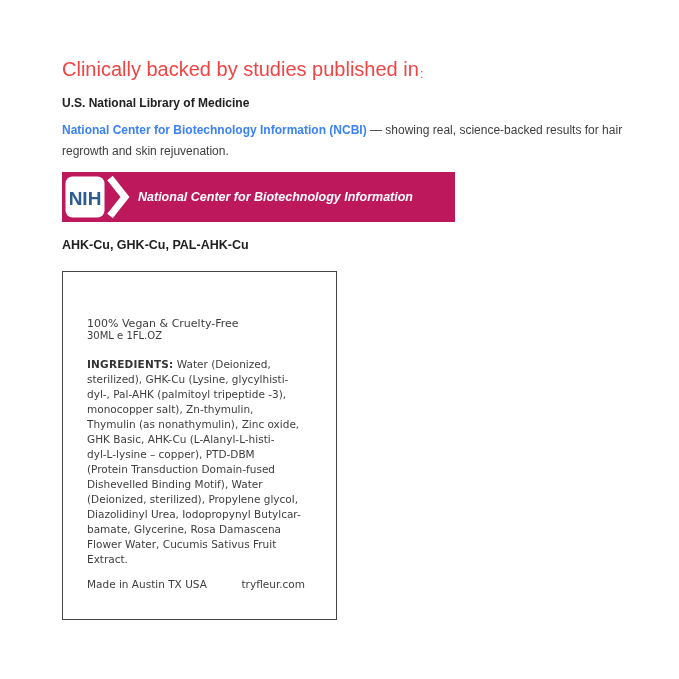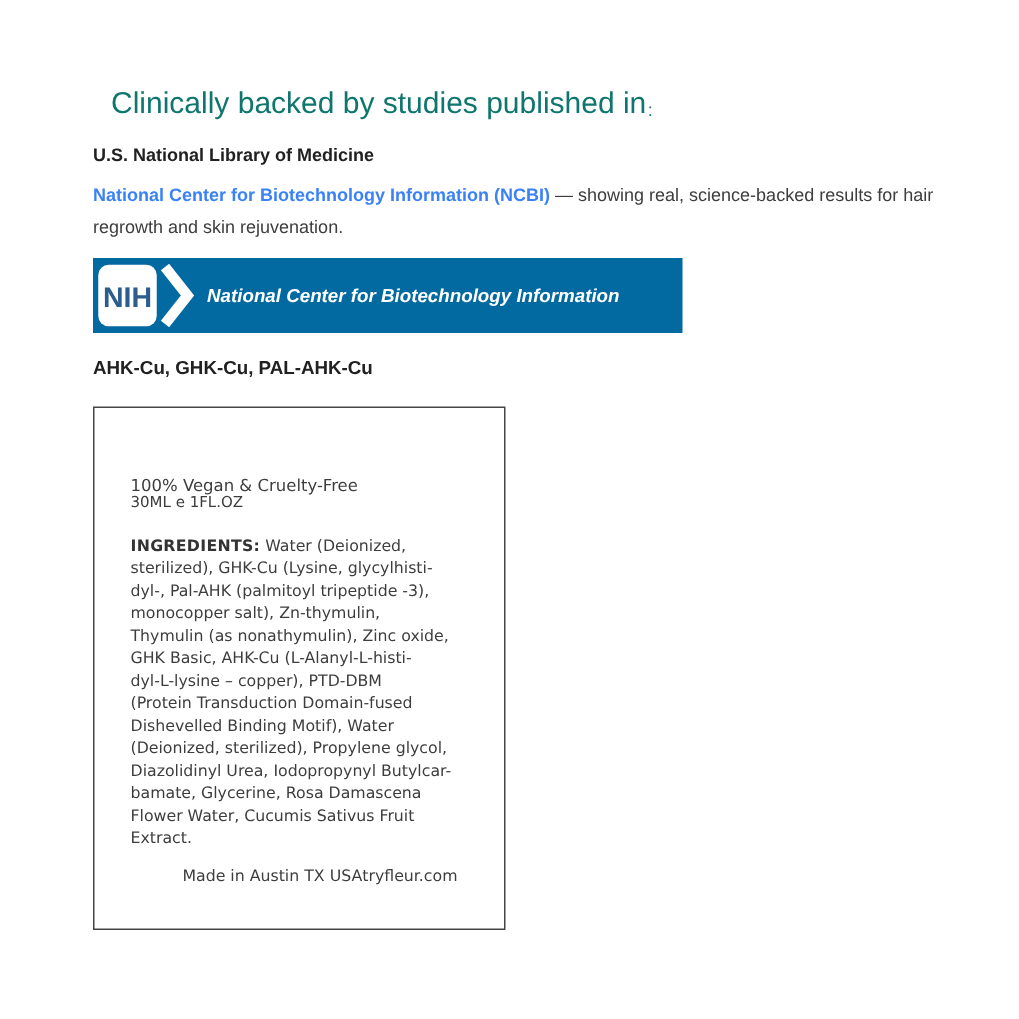--- a/index.html
+++ b/index.html
@@ -3,21 +3,21 @@
 <meta charset="utf-8">
 <style>
   html,body { margin:0; padding:0; background:#ffffff; }
   body {
     width:679px; height:679px; position:relative; overflow:hidden;
     font-family:"Liberation Sans", sans-serif;
   }
   .abs { position:absolute; }
 
   
-  #heading { left:74px; top:58px; font-size:20px; color:#0f766e; white-space:nowrap; }
+  #heading { left:62px; top:58px; font-size:20px; color:#ef4444; white-space:nowrap; }
   #heading .colon { font-size:12px; position:relative; top:2px; margin-left:1px; }
   #org1 { left:62px; top:96px; font-size:12px; font-weight:bold; color:#212121; }
   #ncbi { left:62px; top:120px; width:608px; font-size:12px; line-height:20.5px; color:#3d3d3d; }
   #ncbi b { color:#3b82f6; }
   .pre { white-space:pre-line; }
 
   
   #banner {
     left:62px; top:172px; width:393px; height:50px;
     background:#2b5d8f; display:flex; align-items:center;
@@ -34,33 +34,33 @@
   #label-box {
     left:62px; top:271px; width:275px; height:349px;
     border:1.5px solid #454545; box-sizing:border-box;
     font-family:"DejaVu Sans", sans-serif; color:#3d3d3d;
   }
   #label-box .abs { position:absolute; }
   #vegan   { left:24px; top:29px;  font-size:11px; white-space:nowrap;margin-top:16px; }
   #volume  { left:24px; top:58px;  font-size:10px; white-space:nowrap; }
   #ingredients { left:24px; top:85px; width:232px; font-size:10.5px; line-height:15px; }
   #ingredients b { color:#333333; letter-spacing:0.2px; }
-  #made-row { left:24px; top:306px; width:218px; display:flex; justify-content:flex-end; font-size:10.5px; }
+  #made-row { left:24px; top:306px; width:218px; display:flex; justify-content:space-between; font-size:10.5px; }
 </style>
 </head>
 <body>
 
 <div id="heading" class="abs"><span>Clinically backed by studies published in</span><span class="colon">:</span></div>
 
 <div id="org1" class="abs">U.S. National Library of Medicine</div>
 
 <div id="ncbi" class="abs"><b>National Center for Biotechnology Information (NCBI)</b> <span class="pre">— showing real, science-backed results for hair
 regrowth and skin rejuvenation.</span></div>
 
-<div id="banner" class="abs" style="background: #0369a1;">
+<div id="banner" class="abs" style="background: #be185d;">
   <svg id="logo-mark" width="66" height="42" viewBox="0 0 66 42">
     <rect x="0.5" y="0.5" width="39" height="41" rx="7" fill="#ffffff"></rect>
     <text x="20" y="28.5" text-anchor="middle" font-family="Liberation Sans, sans-serif" font-size="19" font-weight="bold" fill="#2b5d8f">NIH</text>
     <path d="M45 2 L60 21 L45 40" fill="none" stroke="#ffffff" stroke-width="7"></path>
   </svg>
   <div id="banner-text" style="color: rgb(255, 255, 255);">
     <div class="banner-subtitle">National Center for Biotechnology Information</div>
   </div>
 </div>
 

